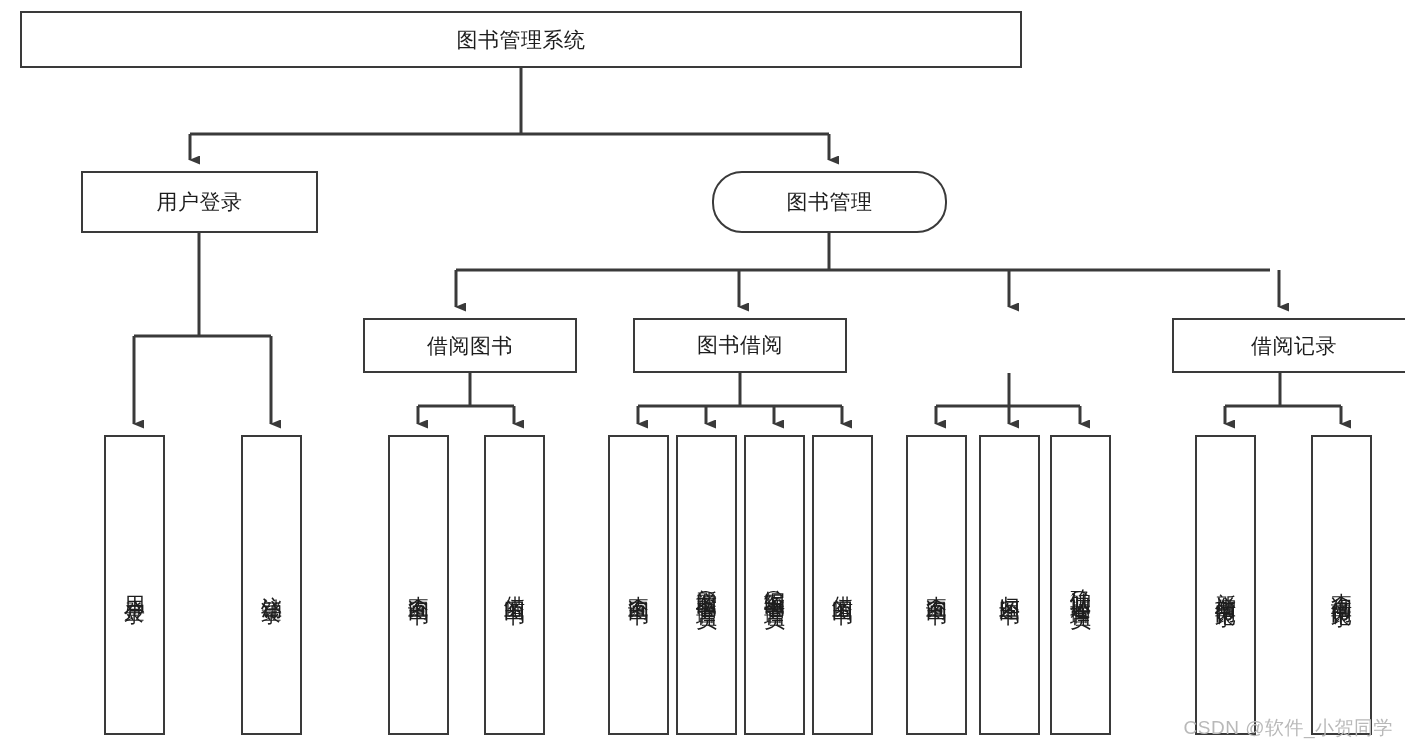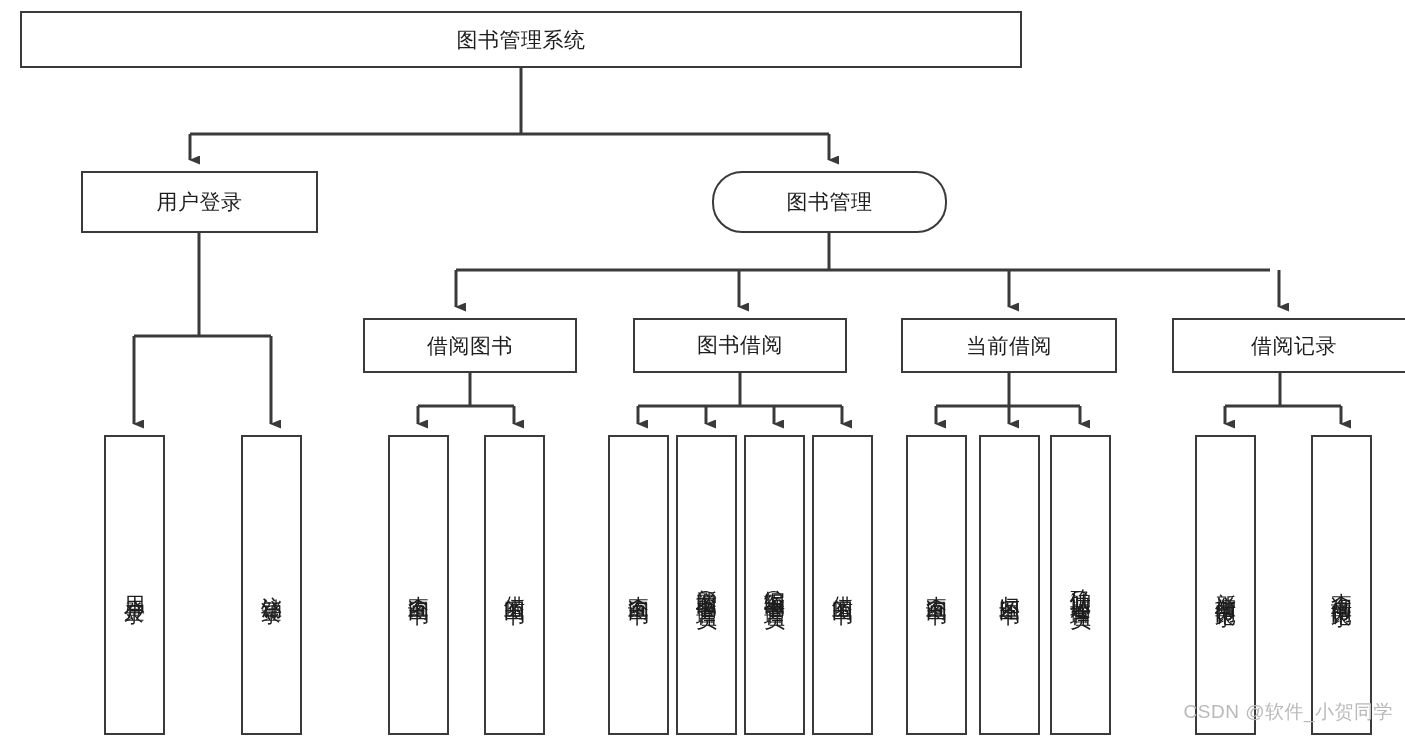--- a/index.html
+++ b/index.html
@@ -49,21 +49,21 @@
     color: #1d1d1d;
     writing-mode: vertical-rl;
     text-orientation: upright;
     letter-spacing: 3px;
     line-height: 1.05;
     white-space: nowrap;
   }
   .watermark {
     position: absolute;
     right: 12px;
-    bottom: 22px;
+    bottom: 6px;
     font-size: 19px;
     color: #b9b9b9;
     white-space: nowrap;
     letter-spacing: 0.5px;
     pointer-events: none;
   }
 </style>
 </head>
 <body>
 
@@ -148,23 +148,20 @@
   </div>
 
   <div class="node-box" style="left:363px; top:318px; width:214px; height:55px;">
     <span class="node-label-h">借阅图书</span>
   </div>
 
   <div class="node-box" style="left:633px; top:318px; width:214px; height:55px;font-family:Liberation Serif, serif;">
     <span class="node-label-h">图书借阅</span>
   </div>
 
-  <div class="node-box" style="left:901px; top:318px; width:216px; height:55px;">
-    <span class="node-label-h">当前借阅</span>
-  </div>
 
   <div class="node-box" style="left:1172px; top:318px; width:244px; height:55px;">
     <span class="node-label-h">借阅记录</span>
   </div>
 
   <div class="node-box" style="left:104px; top:435px; width:61px; height:300px;">
     <span class="node-label-v">用户登录</span>
   </div>
 
   <div class="node-box" style="left:241px; top:435px; width:61px; height:300px;">

